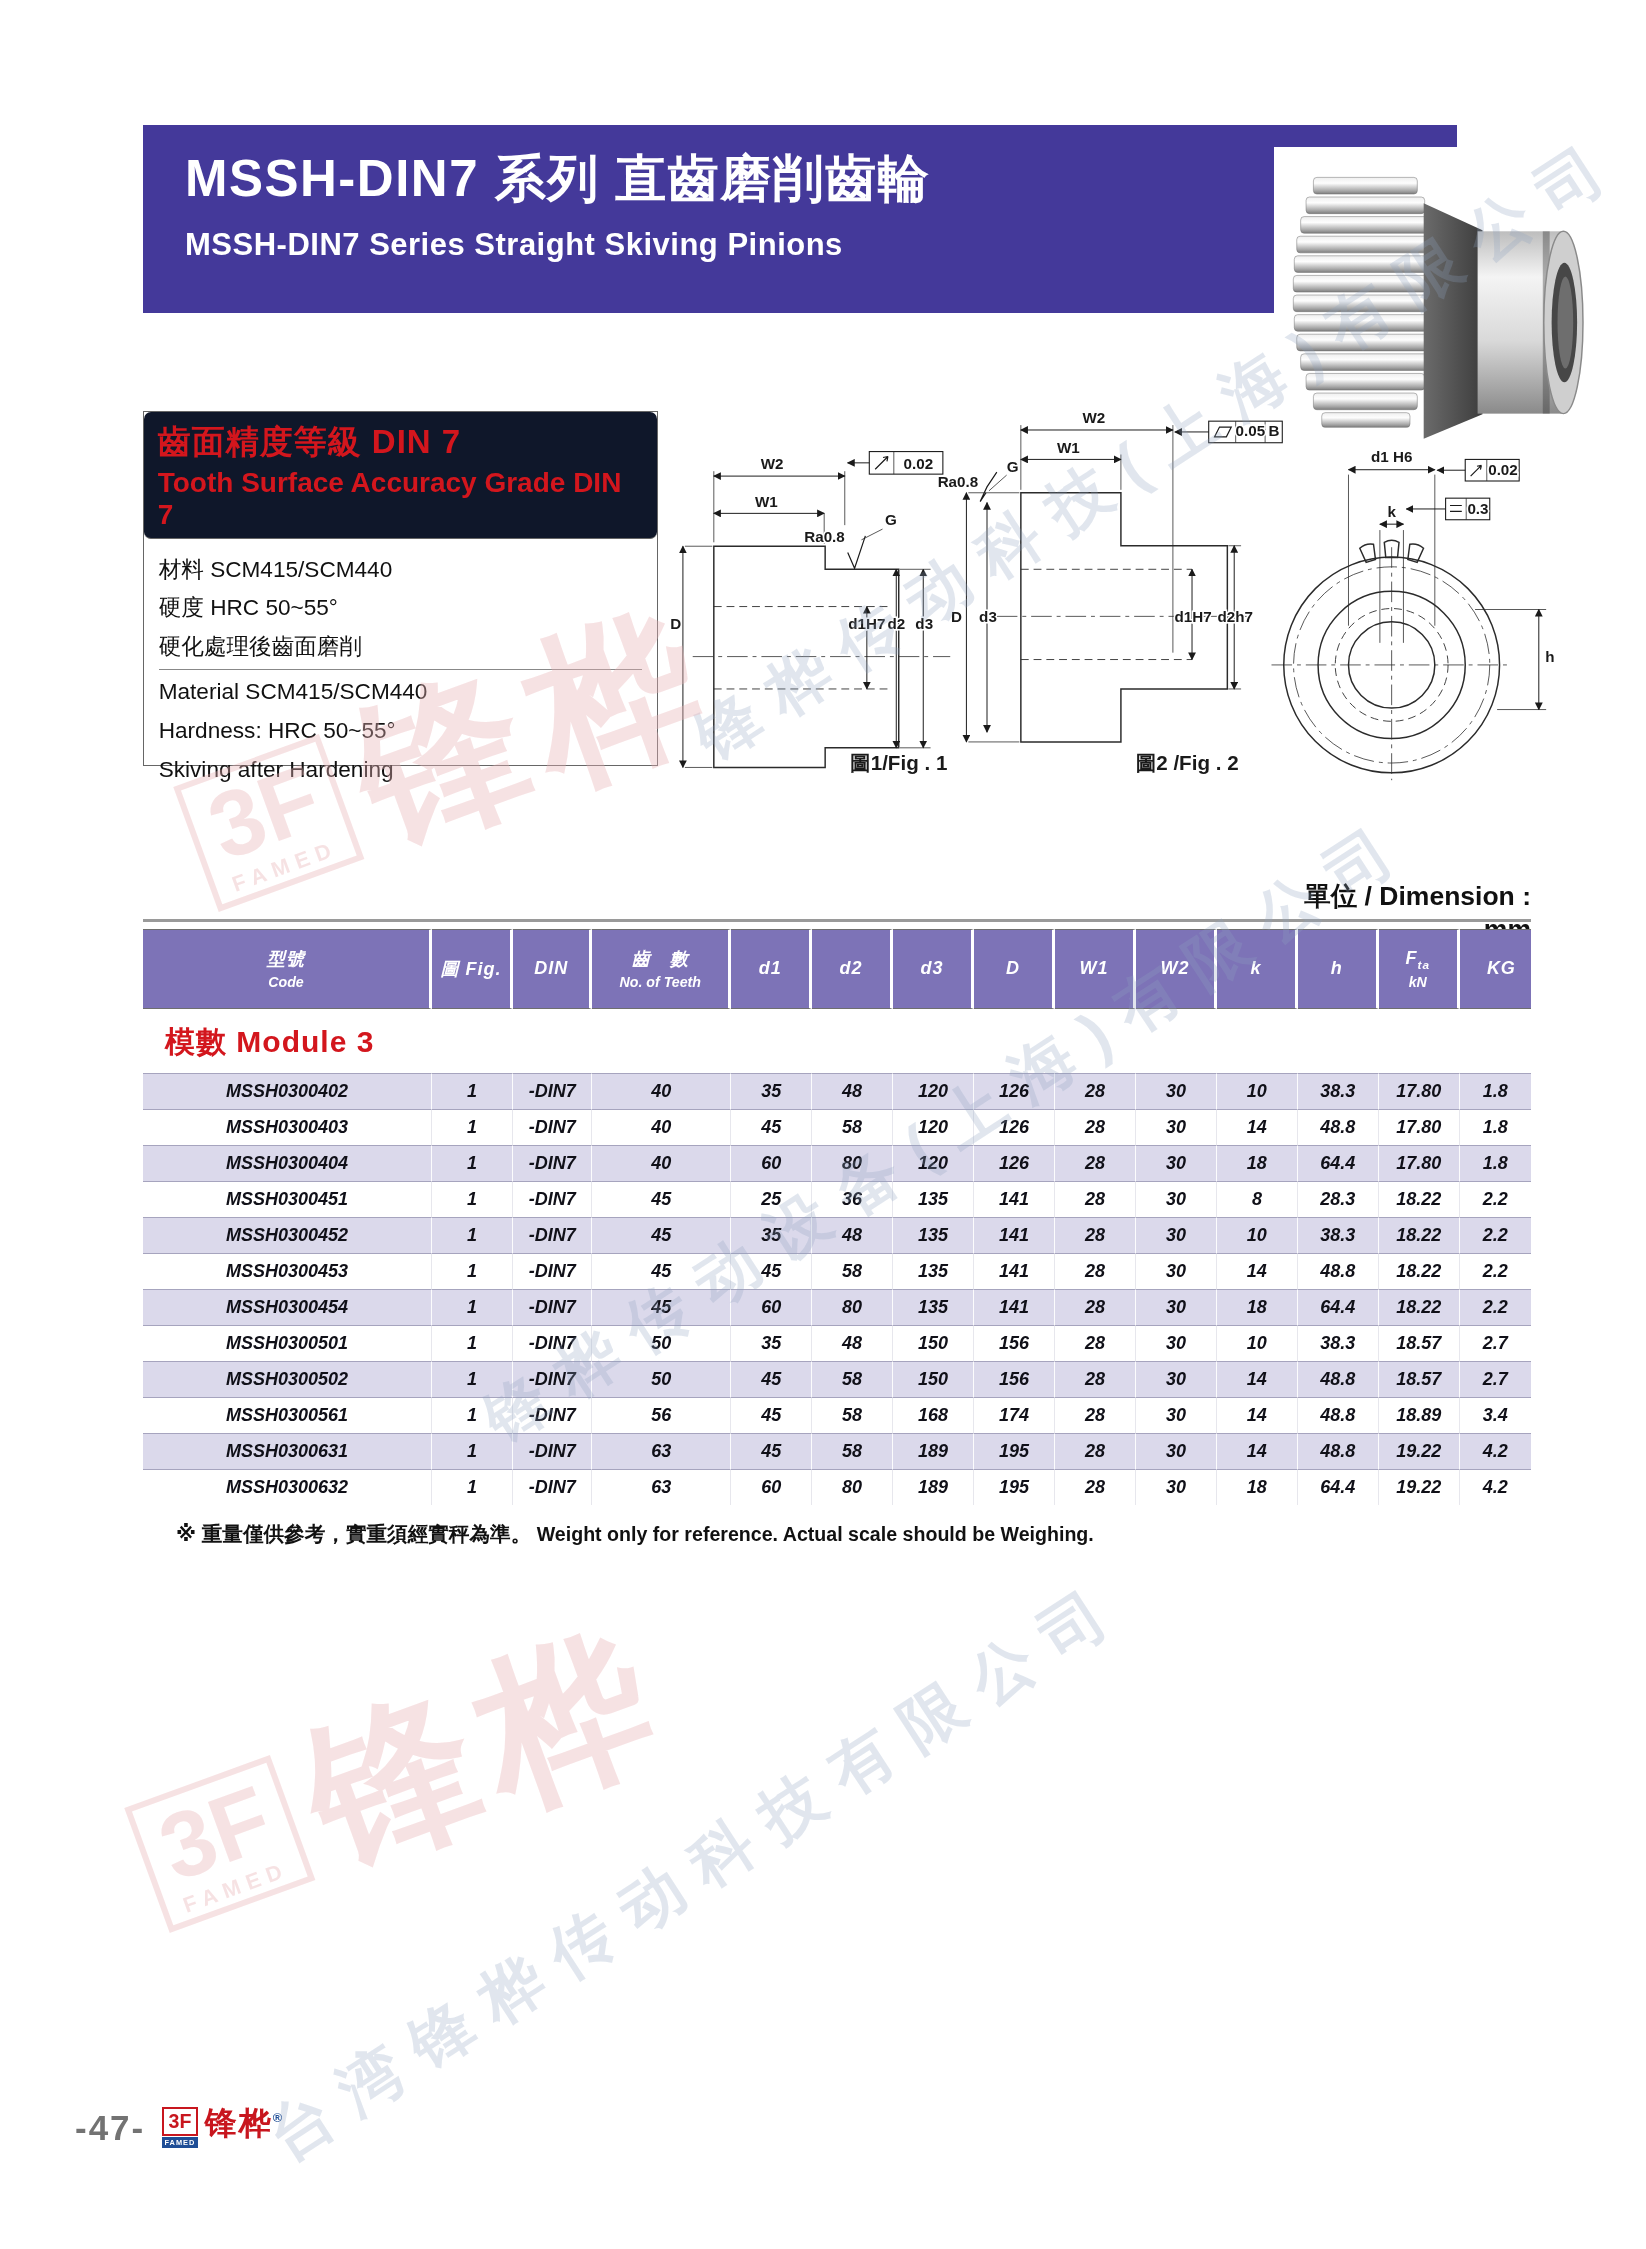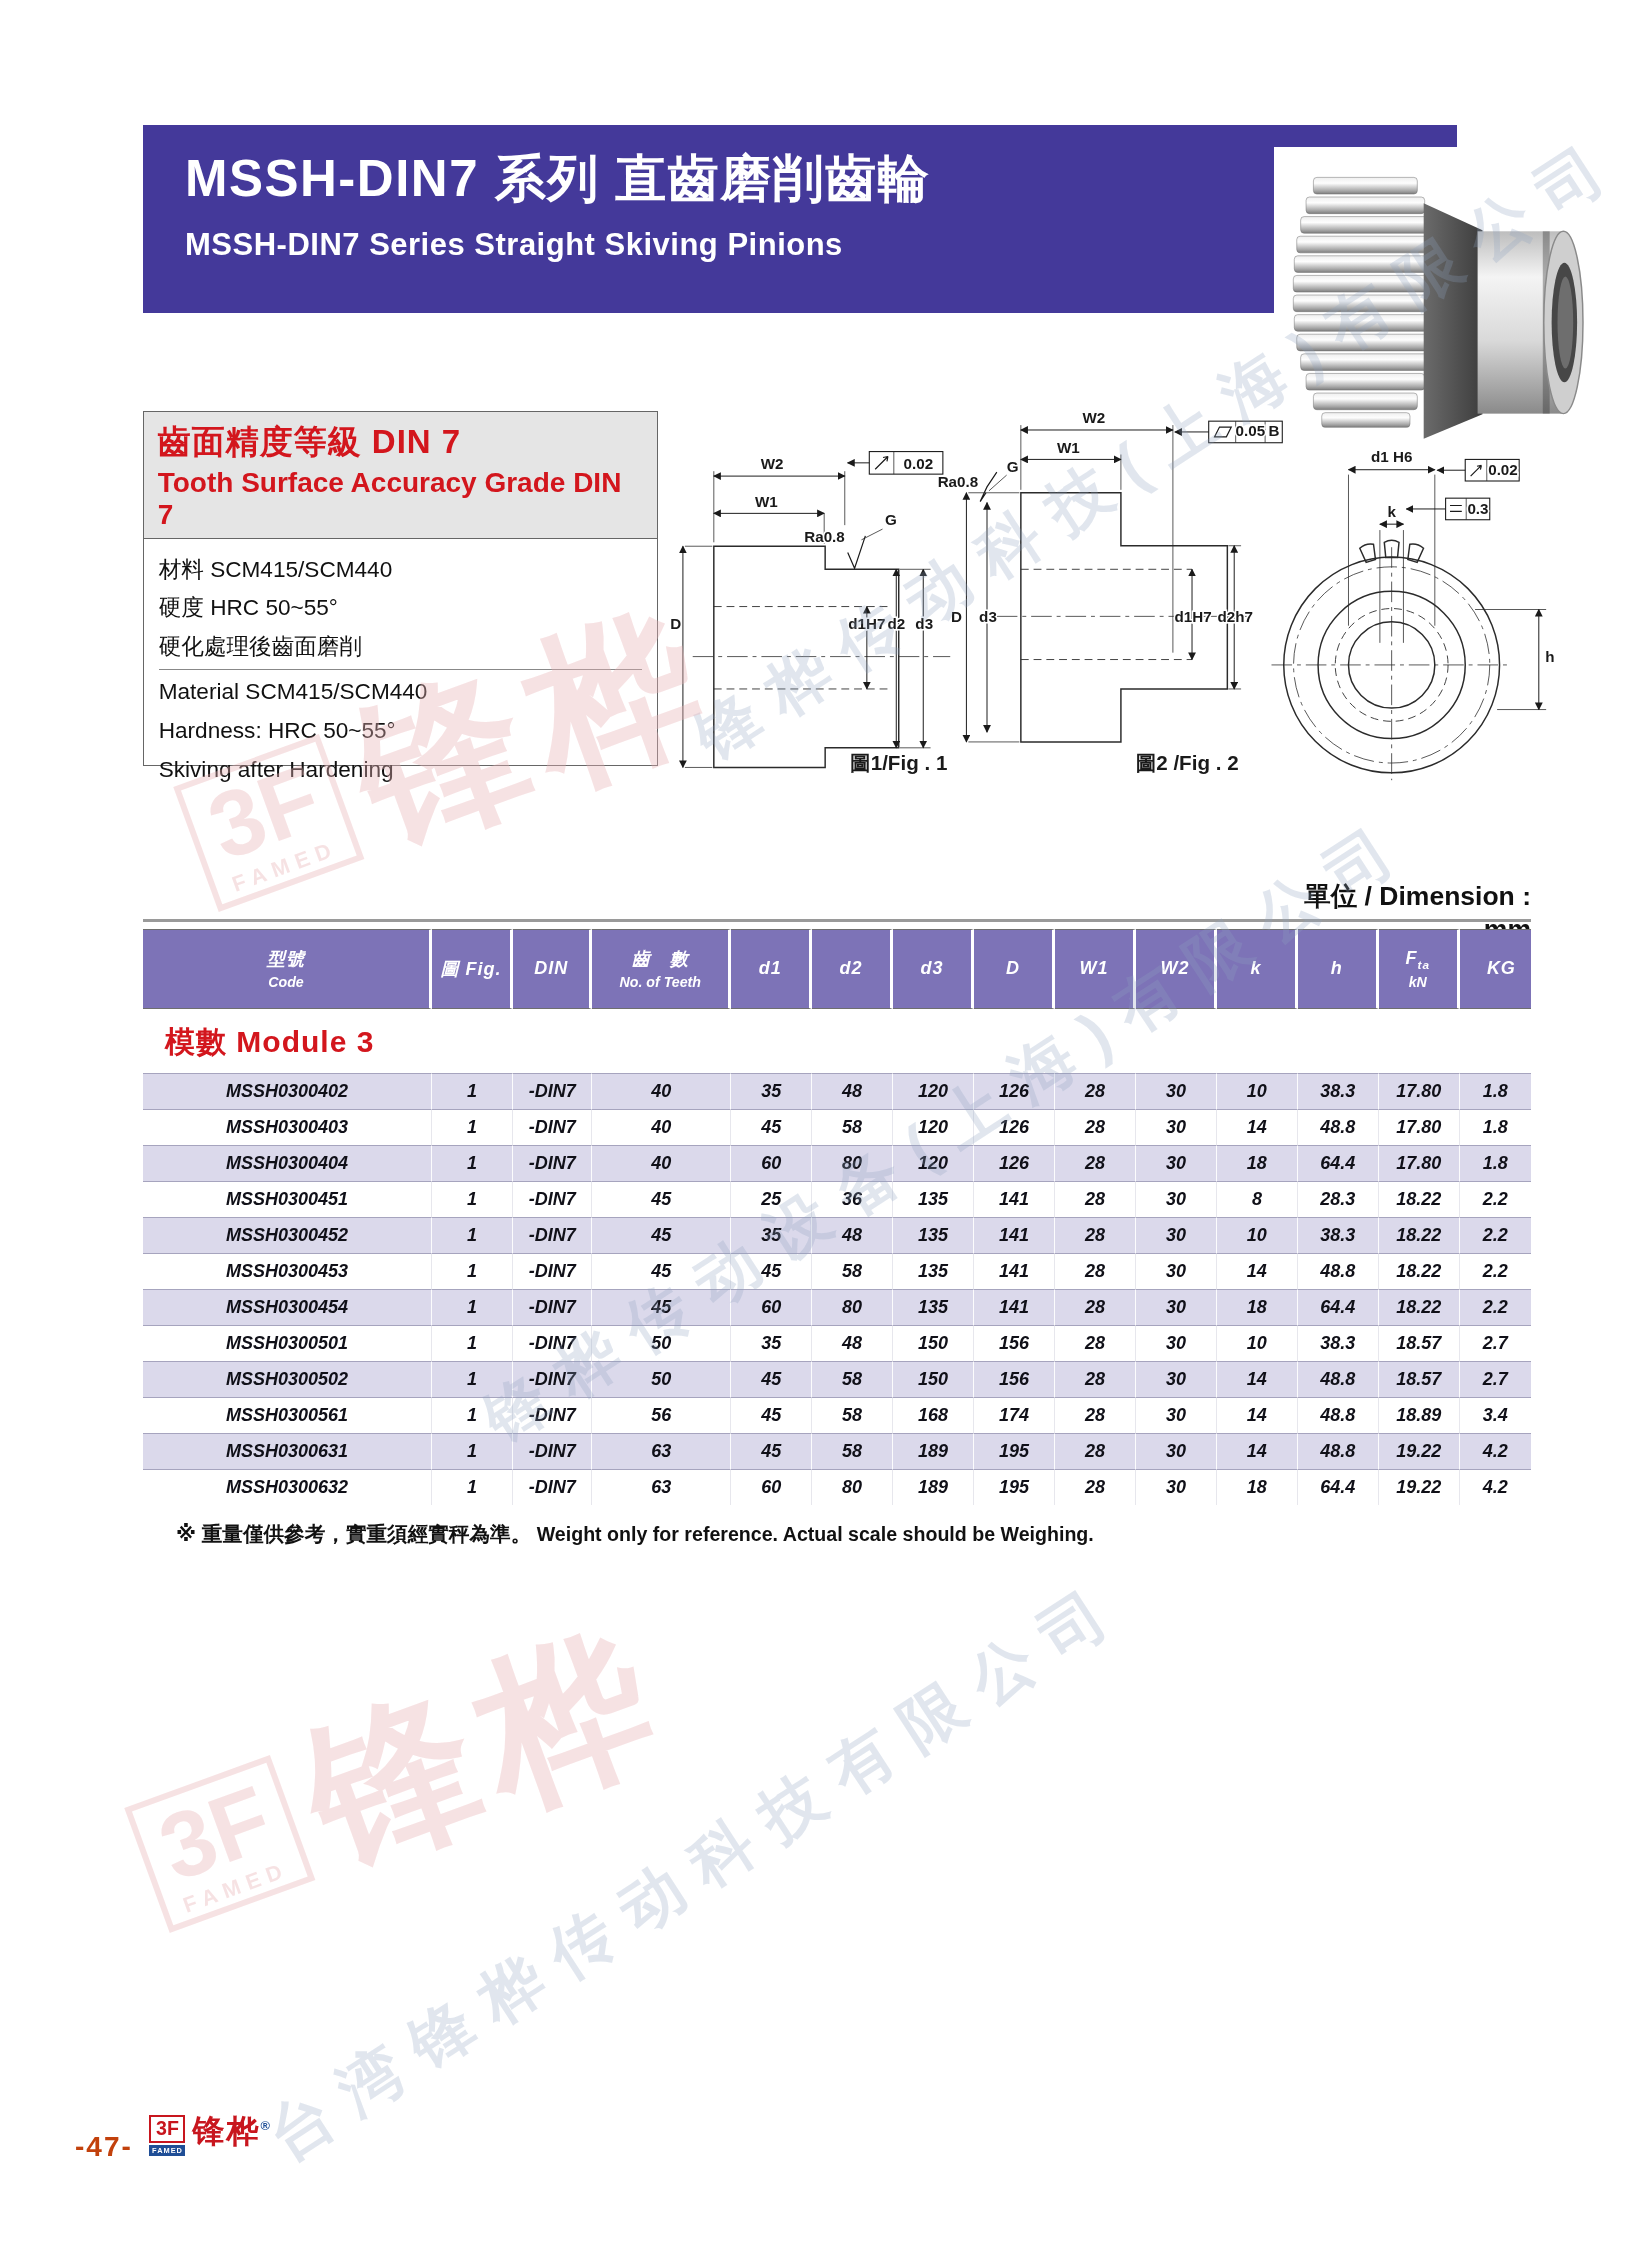--- a/index.html
+++ b/index.html
@@ -9,21 +9,21 @@
   
   .banner{position:absolute;left:143px;top:125px;width:1314px;height:188px;background:#44399A;}
   .banner .t1{position:absolute;left:42px;top:19.6px;font-size:51px;font-weight:bold;color:#fff;letter-spacing:1.5px;white-space:nowrap;}
   .banner .t2{position:absolute;left:42px;top:102px;font-size:31px;font-weight:bold;color:#fff;letter-spacing:0.5px;white-space:nowrap;}
 
   
   .photo{position:absolute;left:1274px;top:147px;width:319px;height:348px;background:#fff;}
 
   
   .infobox{position:absolute;left:143px;top:411px;width:515px;height:355px;border:1.5px solid #666;box-sizing:border-box;background:#fff;}
-  .info-head{background:#e5e5e5;border-bottom:1.5px solid #666;padding:7.9px 13.7px 6.9px;}
+  .info-head{background:#0f172a;border-bottom:1.5px solid #666;padding:7.9px 13.7px 6.9px;border-radius:7px;}
   .info-head .zh{font-size:33px;font-weight:bold;color:#D3161D;letter-spacing:1px;}
   .info-head .en{font-size:28px;font-weight:bold;color:#D3161D;margin-top:2px;}
   .info-body{padding:11.8px 14.7px 0;}
   .info-body .ln{font-size:22.6px;color:#111;line-height:1.72;white-space:nowrap;}
   .info-en{margin-top:2px;border-top:1px solid #888;padding-top:3px;}
 
   
   .drawings{position:absolute;left:663px;top:378px;width:984px;height:412px;}
   .drawings text{font-family:"Liberation Sans","DejaVu Sans",sans-serif;font-weight:bold;fill:#1a1a1a;
                  paint-order:stroke;stroke:#ffffff;stroke-width:6px;}
@@ -61,21 +61,21 @@
                     border-right:1px solid rgba(255,255,255,0.9);}
   tbody tr.shade td:last-child{border-right:none;}
 
   
   .footnote{position:absolute;left:176px;top:1520px;font-size:20.6px;white-space:nowrap;}
   .footnote .zh{font-weight:bold;}
   .footnote .en{font-weight:bold;font-size:19.6px;}
 
   
   .footer{position:absolute;left:75px;top:2107px;display:flex;align-items:center;gap:16.7px;}
-  .pageno{font-size:28px;font-weight:bold;color:#c2410c;letter-spacing:2px;margin-top:24px;}
+  .pageno{font-size:35px;font-weight:bold;color:#737373;letter-spacing:2px;}
   .logo{display:flex;align-items:flex-start;gap:6.9px;}
   .logo-mark{display:flex;flex-direction:column;align-items:stretch;}
   .logo-3f{border:2.9px solid #C8161E;color:#C8161E;font-weight:bold;font-size:19.6px;width:32px;height:24.5px;
            display:flex;align-items:center;justify-content:center;background:#fff;}
   .logo-famed{background:#1F4E96;color:#fff;font-size:7.4px;font-weight:bold;text-align:center;letter-spacing:1px;padding:1px 0;margin-top:1.5px;}
   .logo-name{font-size:32px;font-weight:bold;color:#C8161E;line-height:1;letter-spacing:2px;}
   .logo-reg{font-size:12.8px;color:#1F4E96;font-weight:bold;vertical-align:super;}
 
   
   .wm{position:absolute;pointer-events:none;z-index:6;}

